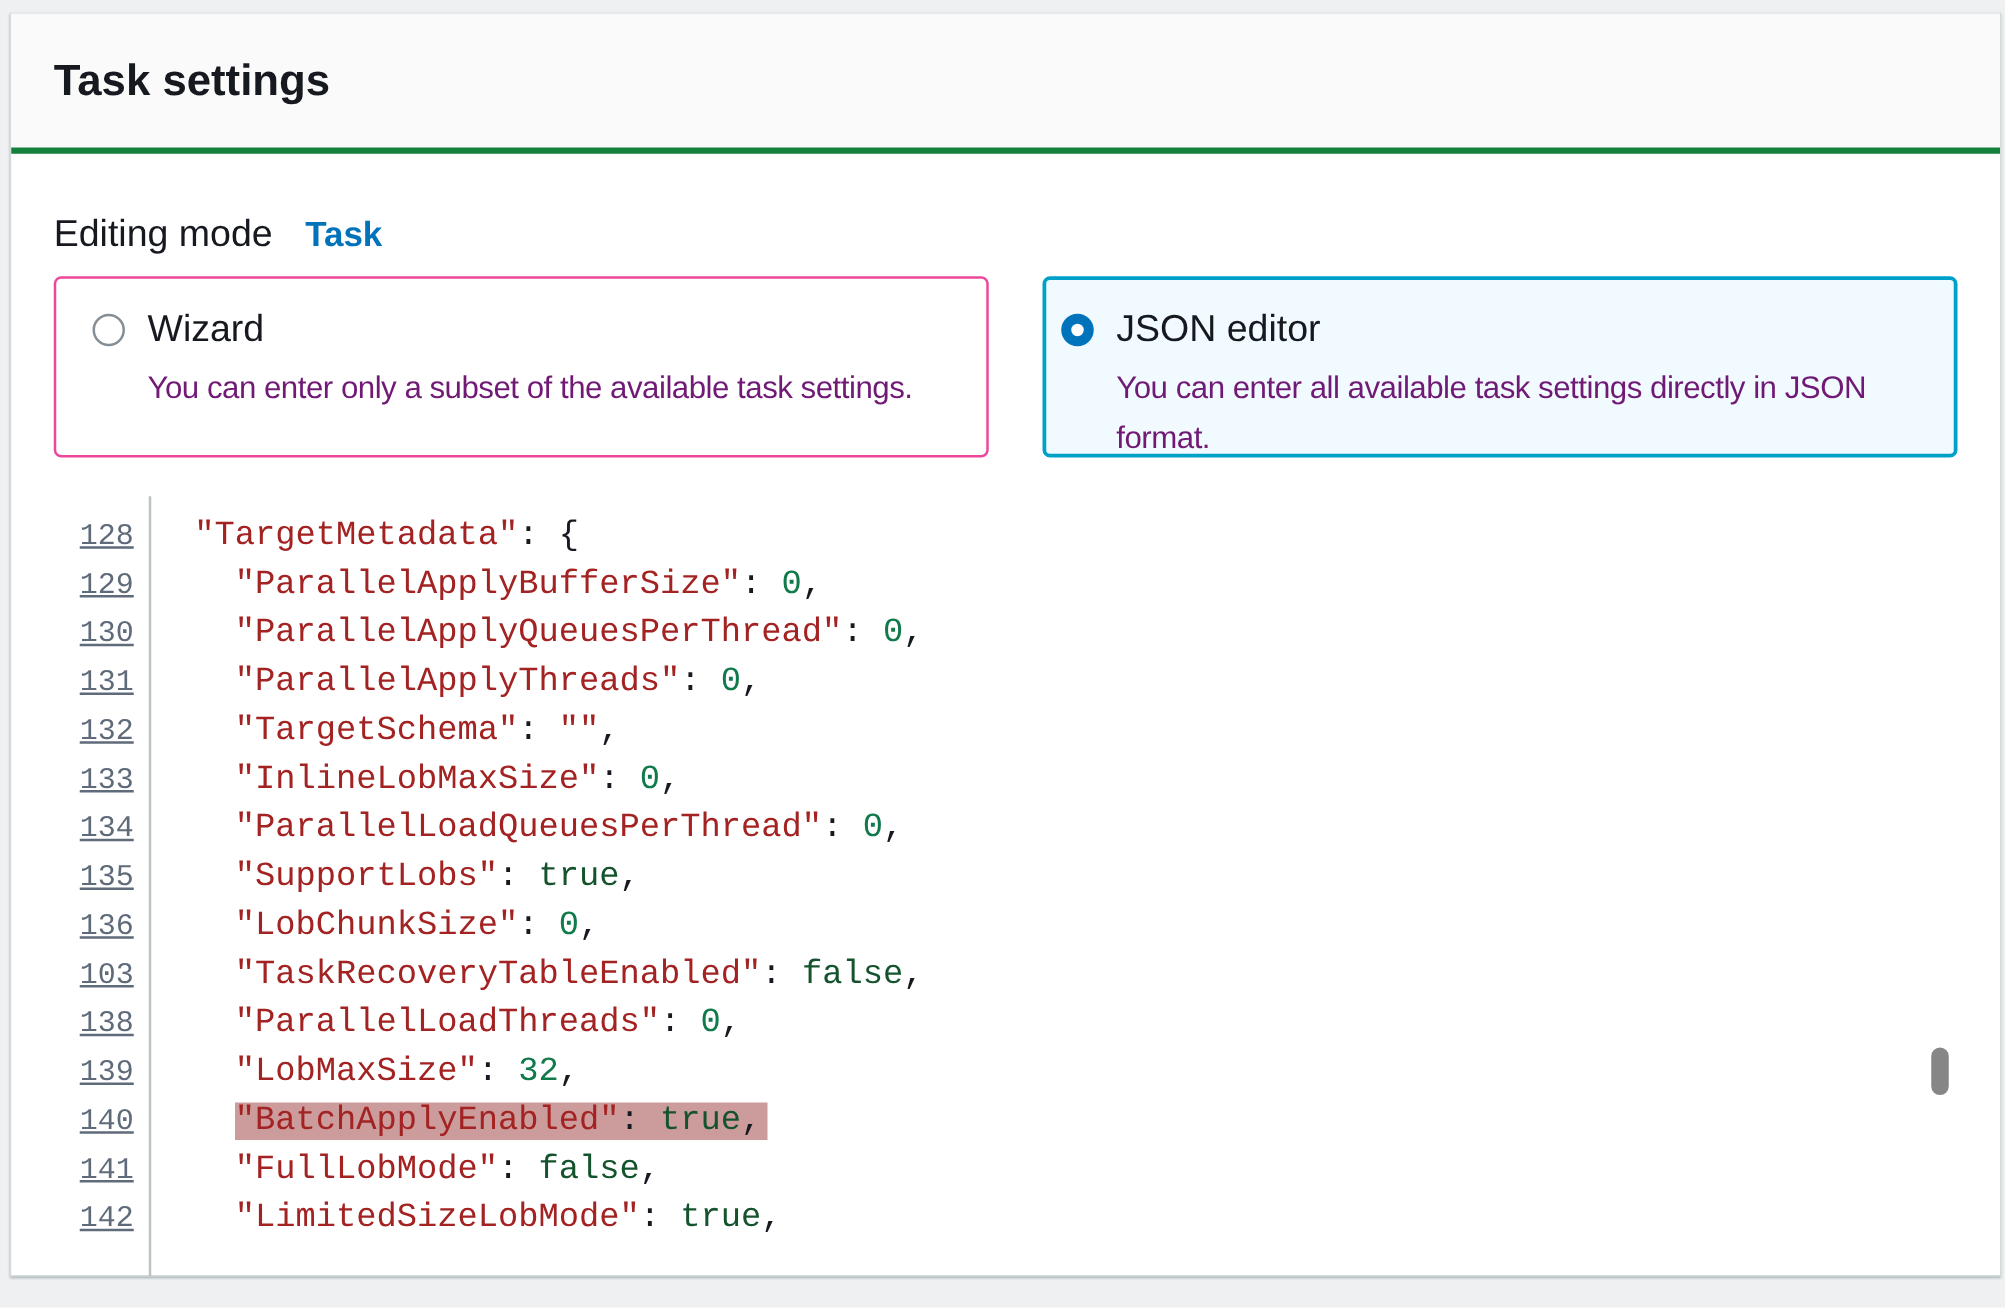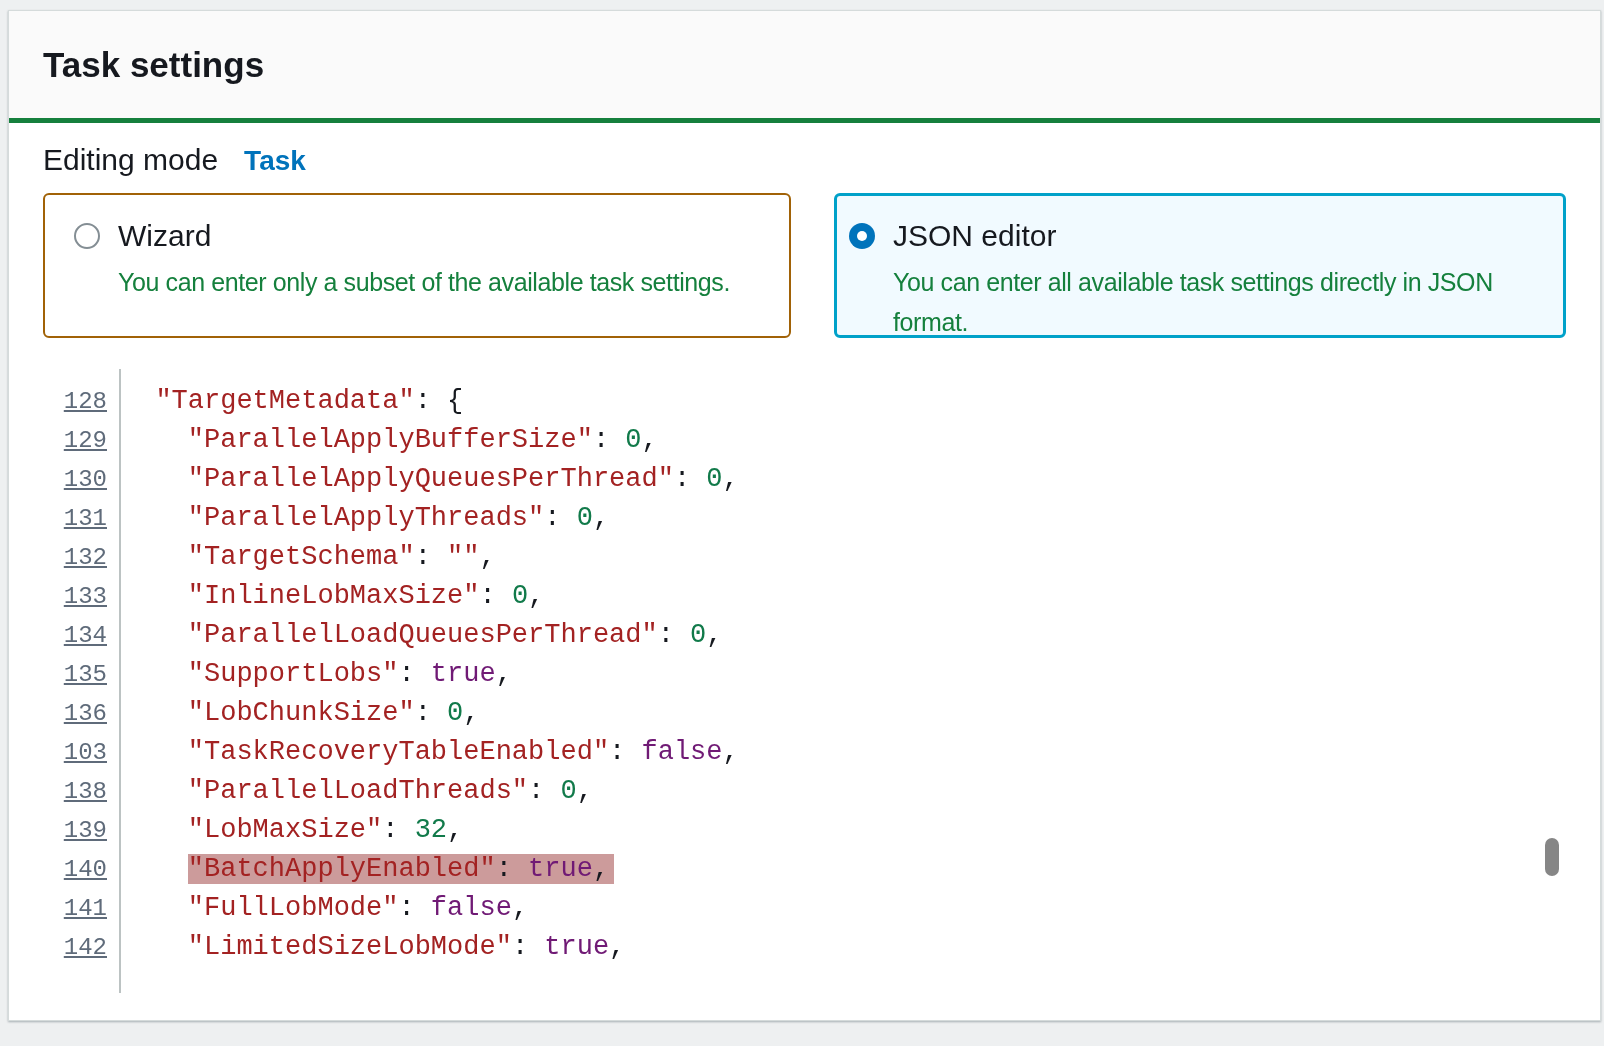--- a/index.html
+++ b/index.html
@@ -14,64 +14,64 @@
     background:#ffffff;border:1px solid #d5dbdb;box-sizing:border-box;
     box-shadow:0 1px 2px 0 rgba(0,28,36,.3);
   }
   .panel-header{
     height:112px;background:#fafafa;border-bottom:5px solid #15803d;
     display:flex;align-items:center;padding:0 34px;box-sizing:border-box;
   }
   .panel-header h1{margin:0;font-size:35px;font-weight:700;color:#16191f}
   .panel-body{padding:0 34px}
   .field-label-row{
-    margin-top:20px;display:flex;align-items:baseline;gap:26px;
+    margin-top:48px;display:flex;align-items:baseline;gap:26px;
     font-size:30px;color:#16191f;
   }
   .info-link{font-size:28px;font-weight:700;color:#0073bb;text-decoration:none;cursor:pointer}
   .cards{display:flex;gap:43px;margin-top:16px}
   .card{
     flex:1;height:145px;box-sizing:border-box;border-radius:6px;
-    background:#ffffff;border:2px solid #a16207;
+    background:#ffffff;border:2px solid #ec4899;
     padding:24px 20px 0 29px;display:flex;gap:18px;overflow:hidden;cursor:pointer;
   }
   .card.selected{background:#f1faff;border:3px solid #00a1c9;padding:23px 19px 0 12px}
   .radio{
     width:26px;height:26px;border-radius:50%;flex:none;margin-top:4px;
     border:2px solid #848e94;background:#fff;box-sizing:border-box;
   }
   .radio.checked{border:none;background:#0073bb;position:relative}
   .radio.checked::after{
     content:"";position:absolute;left:8px;top:8px;width:10px;height:10px;
     border-radius:50%;background:#ffffff;
   }
   .card-text{min-width:0}
   .card-title{font-size:30px;color:#16191f;line-height:34px}
   .card-desc{
-    font-size:25px;letter-spacing:-0.4px;color:#15803d;line-height:40px;
+    font-size:25px;letter-spacing:-0.4px;color:#701a75;line-height:40px;
     margin-top:9px;max-width:662px;
   }
   .card-desc.nowrap{white-space:nowrap}
   .editor{display:flex;margin-top:31px;cursor:text}
   .gutter{
     width:64px;flex:none;border-right:2px solid #bcc3c3;
     padding:13px 12px 26px 0;box-sizing:content-box;text-align:right;
     font-family:"Liberation Mono",monospace;font-size:24px;line-height:39px;
     color:#5f6b7a;
     text-decoration:underline;
   }
   .code{
     flex:1;padding:13px 0 26px 2px;
     font-family:"Liberation Mono",monospace;font-size:27px;line-height:39px;
     white-space:pre;color:#16191f;
   }
   .cl{height:39px}
   .tok-str,.tok-key{color:#a32222}
   .tok-num{color:#117a4a}
-  .tok-bool{color:#701a75}
+  .tok-bool{color:#14532d}
   .tok-punct{color:#16191f}
   .hl{background:#cc9b9b;padding-right:5px}
   .scroll-thumb{
     position:absolute;left:1536px;top:827px;width:14px;height:38px;
     border-radius:7px;background:#868686;cursor:pointer;
   }
 </style>
 </head>
 <body>
 

